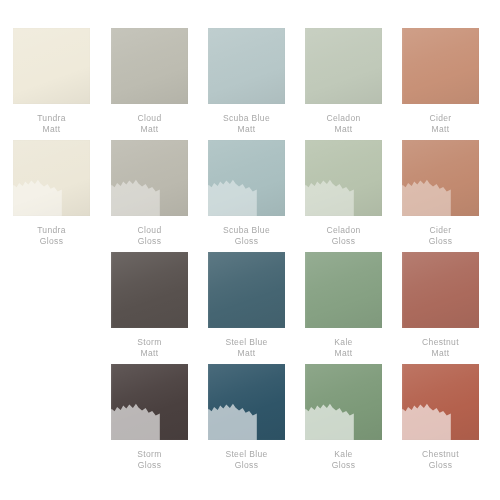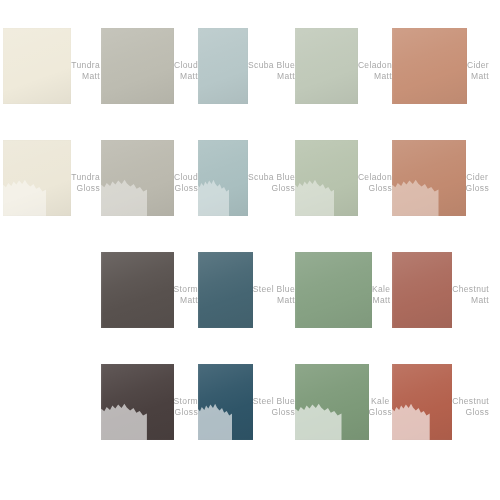--- a/index.html
+++ b/index.html
@@ -19,21 +19,21 @@
     position: relative;
     width: 500px;
     height: 500px;
     background: #ffffff;
   }
 
   .swatch-cell {
     position: absolute;
     width: 97px;
     display: flex;
-    flex-direction: row;
+    flex-direction: column;
     align-items: center;
   }
 
   .swatch-tile {
     position: relative;
     width: 77px;
     height: 76px;
     overflow: hidden;
     box-sizing: border-box;
     background-color: #cccccc;
@@ -88,21 +88,20 @@
     color: #a8a8a8;
     letter-spacing: 0.35px;
     font-family: "Liberation Sans", sans-serif;
     white-space: nowrap;
   }
   .swatch-label .label-name {
     display: block;
   }
   .swatch-label .label-finish {
     display: block;
-    text-align: right;
   }
 </style>
 </head>
 <body>
 
 <div id="swatch-board">
 
 <div class="swatch-cell" style="left: 3px; top: 28px;">
       <div class="swatch-tile" style="background-color: rgb(239, 234, 218);">
         <div class="tile-sheen"></div>

